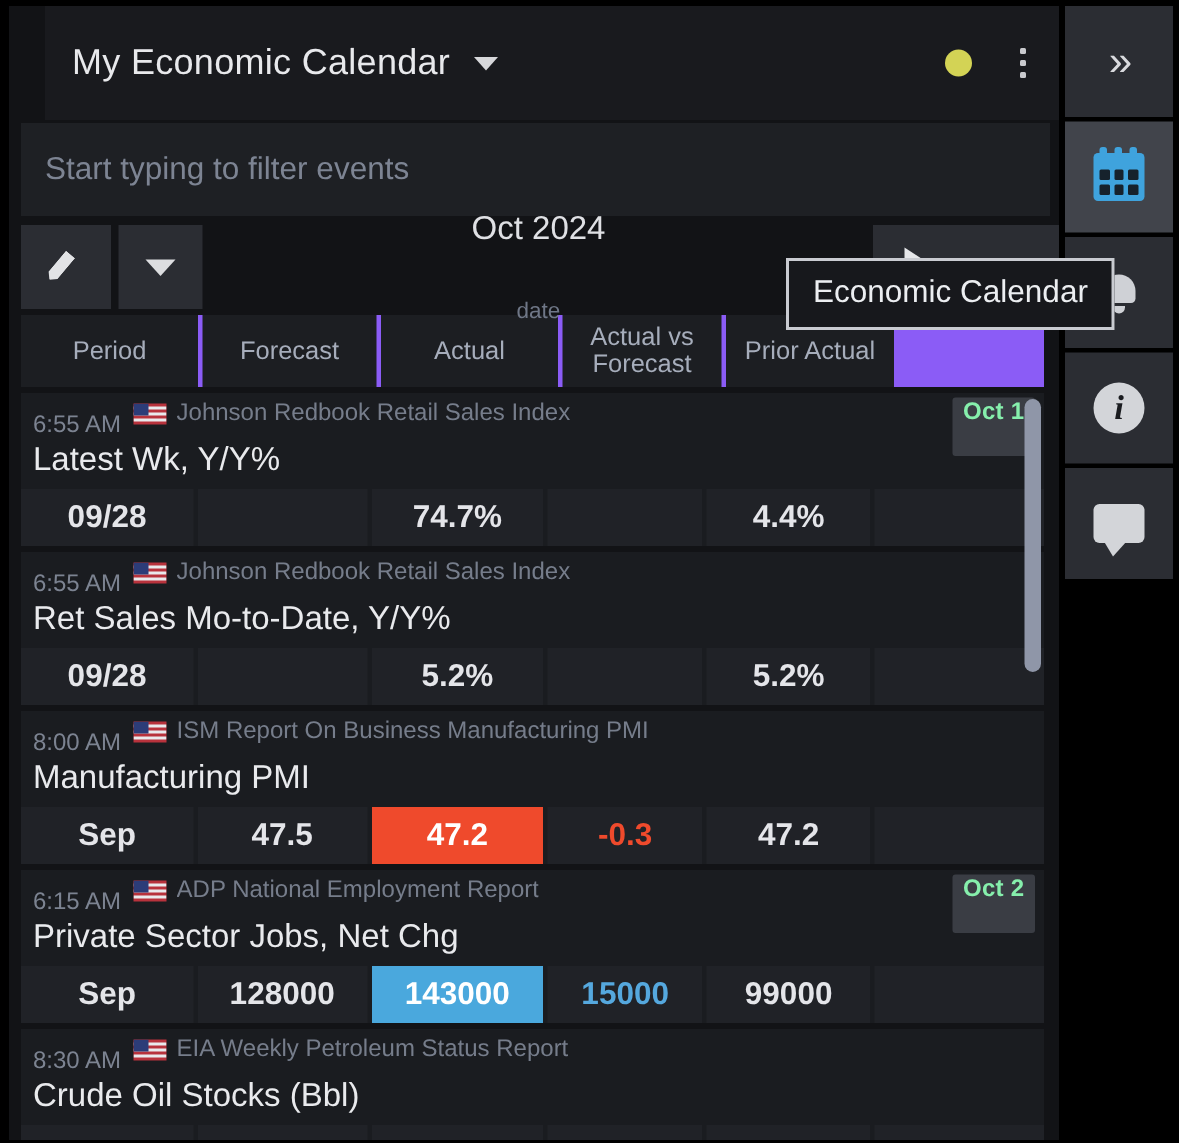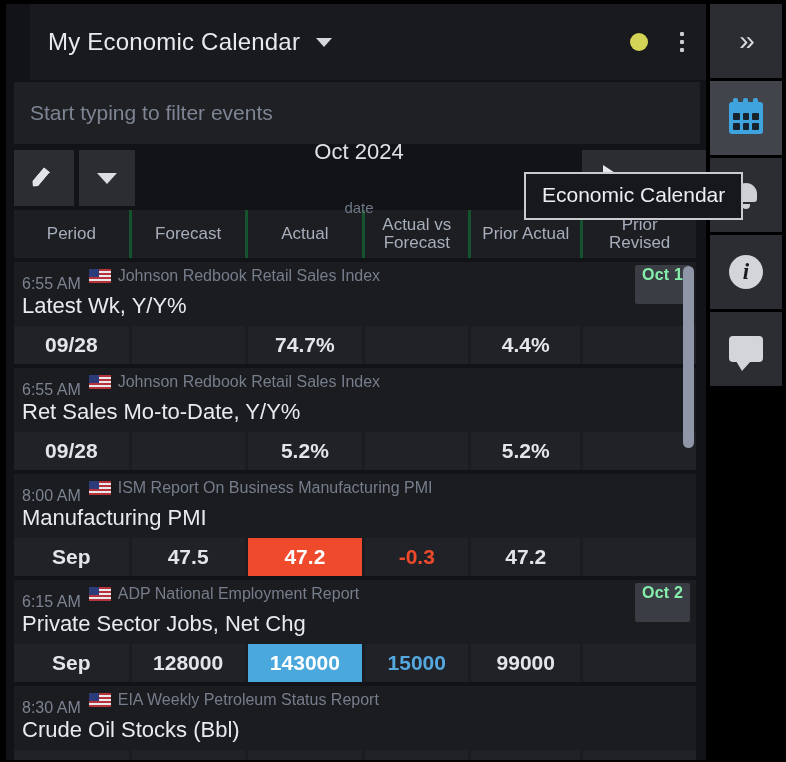--- a/index.html
+++ b/index.html
@@ -160,21 +160,21 @@
     border-top: 13px solid transparent;
     border-bottom: 13px solid transparent;
     border-left: 20px solid #e6e7ea;
   }
 
   
   .colheads {
     display: flex;
     height: 48px;
     margin: 4px 10px 0 8px;
-    background: #14532d;
+    background: #8b5cf6;
   }
   .colhead {
     background: #1c1e22;
     margin-right: 3px;
     display: flex;
     align-items: center;
     justify-content: center;
     text-align: center;
     font-size: 17px;
     color: #a6adbb;
@@ -436,21 +436,20 @@
         </div>
       </div>
     </div>
 
     <div class="colheads">
       <div class="colhead c0">Period</div>
       <div class="colhead c1">Forecast</div>
       <div class="colhead c2">Actual</div>
       <div class="colhead c3">Actual vs<br>Forecast</div>
       <div class="colhead c4">Prior Actual</div>
-      <div class="colhead c5">Prior<br>Revised</div>
     </div>
 
     <div class="eventlist" id="event-list">
       <div class="event">
           <div class="ev-top">
             <span class="ev-time">6:55 AM</span>
             <span class="flag">
               <i></i>
               <i></i>
               <i></i>

